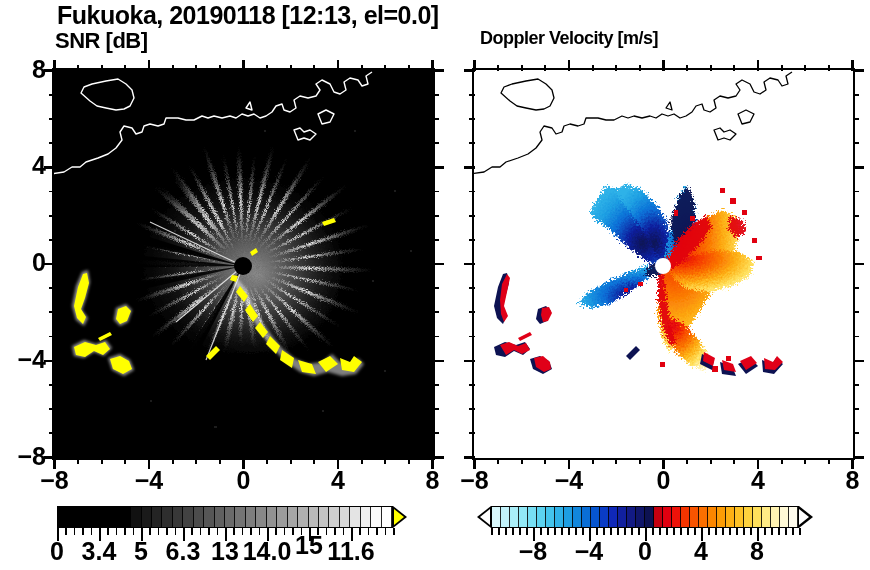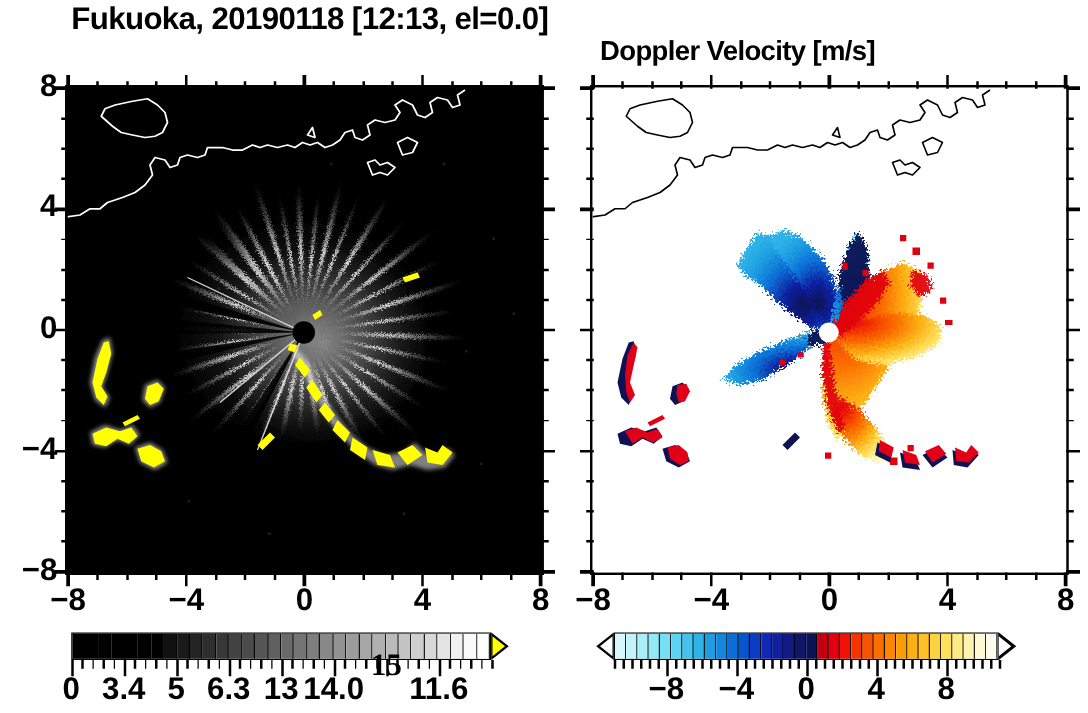--- a/index.html
+++ b/index.html
@@ -4,21 +4,21 @@
 <style>
   html,body{margin:0;padding:0;background:#ffffff;}
   body{width:870px;height:570px;overflow:hidden;
        font-family:"Liberation Sans",sans-serif;color:#000;}
   #root{position:relative;width:870px;height:538px;}
 
   .ttl{position:absolute;font-weight:bold;color:#000;white-space:nowrap;
        letter-spacing:-0.5px;}
   #main-title{left:57px;top:1px;font-size:25px;}
   #snr-title{left:55px;top:28px;font-size:22px;}
-  #dop-title{left:480px;top:28px;font-size:22px;}
+  #dop-title{left:480px;top:28px;font-size:18px;}
 
   .panel{position:absolute;box-sizing:border-box;border:2.5px solid #000;overflow:hidden;}
   #snr-panel{left:52px;top:68px;width:383px;height:392px;background:#000;}
   #dop-panel{left:472px;top:68px;width:383px;height:392px;background:#fff;}
   .panel svg{position:absolute;left:0;top:0;display:block;}
 
   .axlbl{position:absolute;font-weight:bold;font-size:25px;color:#000;
          text-align:center;white-space:nowrap;}
   .ylbl{position:absolute;font-weight:bold;font-size:25px;color:#000;
         text-align:right;white-space:nowrap;width:42px;}
@@ -38,20 +38,21 @@
 
   .cblbl{position:absolute;font-weight:bold;font-size:25px;color:#000;
          text-align:center;white-space:nowrap;}
 </style>
 </head>
 <body>
 
 <div id="root">
 
   <div class="ttl" id="main-title">Fukuoka, 20190118 [12:13, el=0.0]</div>
+  <div class="ttl" id="snr-title">SNR [dB]</div>
   <div class="ttl" id="dop-title">Doppler Velocity [m/s]</div>
 
   <div class="panel" id="snr-panel">
     <svg width="379" height="388" viewBox="0 0 379 388">
       <defs>
         <radialGradient id="spokeFade" cx="50%" cy="50%" r="50%">
           <stop offset="0%" stop-color="#ffffff" stop-opacity="0.95"></stop>
           <stop offset="18%" stop-color="#d8d8d8" stop-opacity="0.80"></stop>
           <stop offset="48%" stop-color="#9a9a9a" stop-opacity="0.50"></stop>
           <stop offset="78%" stop-color="#4a4a4a" stop-opacity="0.22"></stop>
@@ -673,21 +674,21 @@
       <div class="ylbl" style="left: 4px; top: 151.25px;">4</div>
       <div class="ylbl" style="left: 4px; top: 248px;">0</div>
       <div class="ylbl" style="left: 4px; top: 344.75px;">−4</div>
       <div class="ylbl" style="left: 4px; top: 441.5px;">−8</div>
       <div class="cblbl" style="left: 17px; top: 537px; width: 80px;">0</div>
       <div class="cblbl" style="left: 59px; top: 537px; width: 80px;">3.4</div>
       <div class="cblbl" style="left: 101px; top: 537px; width: 80px;">5</div>
       <div class="cblbl" style="left: 143px; top: 537px; width: 80px;">6.3</div>
       <div class="cblbl" style="left: 185px; top: 537px; width: 80px;">13</div>
       <div class="cblbl" style="left: 227px; top: 537px; width: 80px;">14.0</div>
-      <div class="cblbl" style="left: 269px; top: 519px; width: 80px; font-family: Liberation Serif, serif;">15</div>
+      <div class="cblbl" style="left: 269px; top: 531px; width: 80px;">15</div>
       <div class="cblbl" style="left: 311px; top: 537px; width: 80px;">11.6</div>
       <div class="cblbl" style="left: 493px; top: 537px; width: 80px;">−8</div>
       <div class="cblbl" style="left: 549px; top: 537px; width: 80px;">−4</div>
       <div class="cblbl" style="left: 605px; top: 537px; width: 80px;">0</div>
       <div class="cblbl" style="left: 661px; top: 537px; width: 80px;">4</div>
       <div class="cblbl" style="left: 717px; top: 537px; width: 80px;">8</div>
     </div>
 
 </div>
 

